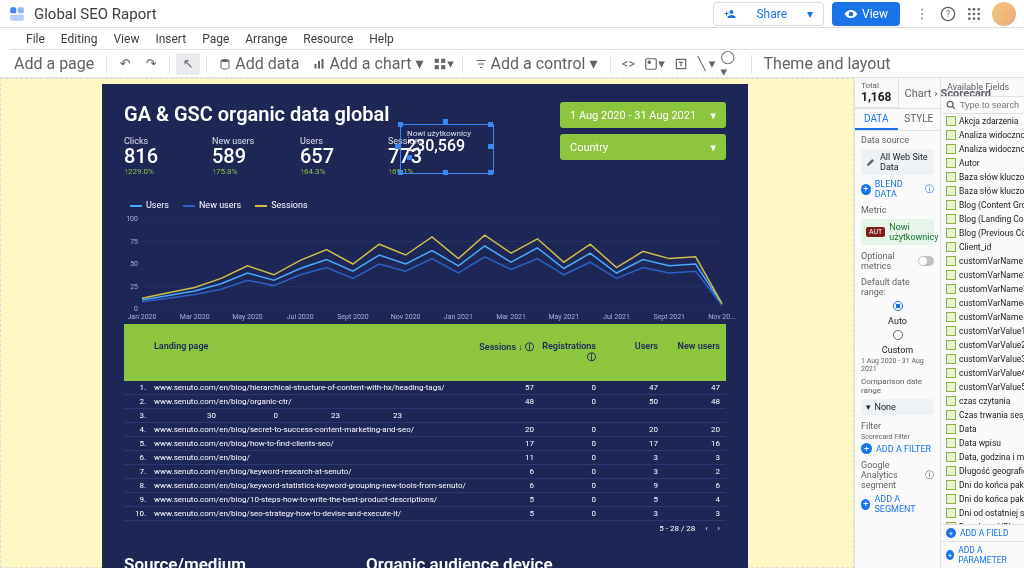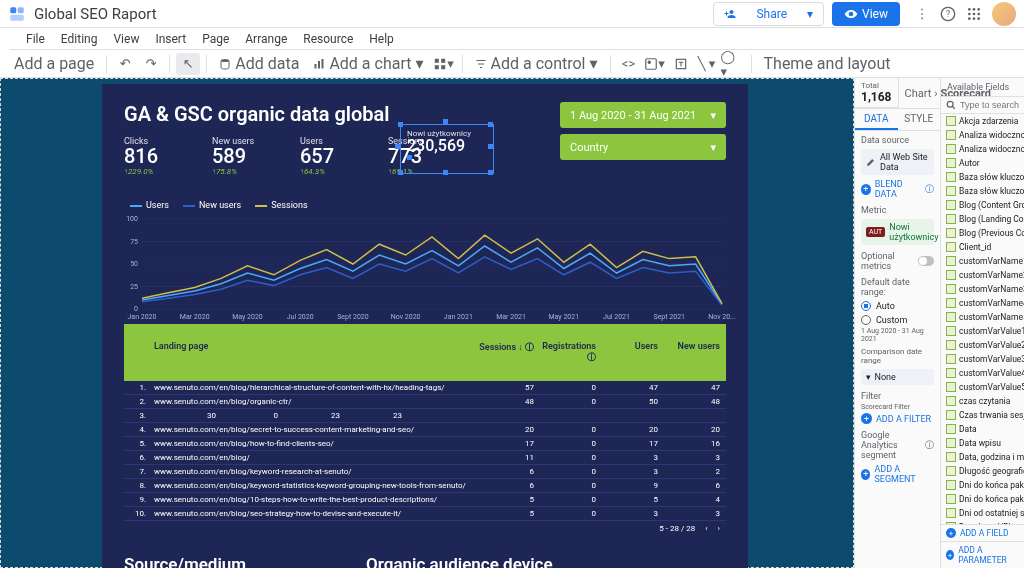--- a/index.html
+++ b/index.html
@@ -16,31 +16,31 @@
     
     .menubar { display: flex; align-items: center; height: 22px; padding: 0 8px; border-bottom: 1px solid #e0e0e0; margin-left: 10px; }
     .menubar .m { font-size: 12px; color: #3c4043; padding: 0 8px; cursor: pointer; }
     
     .toolbar { display: flex; align-items: center; height: 28px; padding: 0 8px; border-bottom: 1px solid #e0e0e0; gap: 2px; }
     .tb-text { font-size: 16px; color: #5f6368; padding: 0 6px; cursor: pointer; display: flex; align-items: center; gap: 4px; }
     .tb-ico { width: 24px; height: 22px; display: flex; align-items: center; justify-content: center; color: #5f6368; cursor: pointer; border-radius: 3px; }
     .divider { width: 1px; height: 18px; background: #e0e0e0; margin: 0 4px; }
     
     .workspace { position: absolute; top: 78px; left: 0; right: 0; bottom: 0; display: flex; }
-    .canvas-wrap { flex: 1; overflow: hidden; position: relative; background: #0c4a6e; }
+    .canvas-wrap { flex: 1; overflow: hidden; position: relative; background: #fef9c3; }
     .canvas-rule { position: absolute; inset: 0; border: 1px dashed #dadce0; }
     .report { position: absolute; top: 6px; left: 102px; width: 646px; bottom: -40px; background: #1e2656; color: #fff; padding: 18px 22px 10px; overflow: hidden; }
     .report h1 { font-size: 20px; font-weight: 600; margin-bottom: 10px; }
     .pickers { position: absolute; right: 22px; top: 18px; display: flex; flex-direction: column; gap: 6px; }
     .picker { width: 166px; height: 26px; background: #8cc63f; border-radius: 3px; color: #fff; font-size: 11px; display: flex; align-items: center; justify-content: space-between; padding: 0 10px; }
     .metrics { display: flex; gap: 28px; margin-top: 6px; align-items: flex-start; }
     .metric { min-width: 60px; }
     .m-label { font-size: 9px; opacity: .85; }
     .m-value { font-size: 20px; font-weight: 500; line-height: 1.05; }
-    .m-change { font-size: 8px; color: #8cc63f; font-style: italic; }
+    .m-change { font-size: 8px; color: #8cc63f; }
     .scorecard-sel { position: absolute; left: 298px; top: 40px; width: 94px; height: 50px; border: 1px solid #3b87f6; padding: 4px 6px; }
     .scorecard-sel::before, .scorecard-sel::after { content: ""; position: absolute; width: 5px; height: 5px; background: #3b87f6; }
     .scorecard-sel::before { left: -3px; top: -3px; box-shadow: 90px 0 #3b87f6, 0 48px #3b87f6, 90px 48px #3b87f6, 45px -3px 0 -0px #3b87f6, 45px 48px #3b87f6, -3px 22px #3b87f6, 90px 22px #3b87f6; }
     
     .chart-box { margin-top: 24px; }
     .legend { font-size: 9px; display: flex; gap: 14px; margin-left: 6px; margin-bottom: 4px; }
     .legend span::before { content: ""; display: inline-block; width: 12px; height: 2px; margin-right: 4px; vertical-align: middle; }
     .lg-u::before { background: #4aa8ff; }
     .lg-n::before { background: #2c5fc9; }
     .lg-s::before { background: #cdbf4a; }
@@ -63,21 +63,21 @@
     .panel-top b { font-size: 12px; color: #202124; display: block; }
     .bc { font-size: 11px; color: #5f6368; padding: 3px 6px; border-bottom: 1px solid #e0e0e0; display: flex; align-items: center; gap: 3px; }
     .tabs { display: flex; border-bottom: 1px solid #e0e0e0; }
     .tab { flex: 1; text-align: center; font-size: 10px; padding: 4px 0; color: #5f6368; cursor: pointer; }
     .tab.active { color: #1a73e8; border-bottom: 2px solid #1a73e8; }
     .sect { font-size: 9px; color: #5f6368; padding: 4px 6px 2px; }
     .chip { font-size: 9px; margin: 2px 6px; padding: 3px 5px; background: #eef1f6; border-radius: 3px; display: flex; align-items: center; gap: 4px; }
     .chip.green { background: #e6f4ea; color: #137333; }
     .blend-link { font-size: 9px; color: #1a73e8; padding: 2px 6px; display: flex; align-items: center; gap: 4px; }
     .blend-link .plus { width: 11px; height: 11px; border-radius: 50%; background: #1a73e8; color: #fff; display: flex; align-items: center; justify-content: center; font-size: 9px; }
-    .radio-row { font-size: 9px; display: flex; align-items: center; gap: 5px; padding: 2px 6px; }
+    .radio-row { font-size: 9px; display: flex; align-items: center; gap: 5px; padding: 2px 6px; flex-direction: column; }
     .radio { width: 10px; height: 10px; border-radius: 50%; border: 1.5px solid #5f6368; }
     .radio.on { border-color: #1a73e8; background: radial-gradient(#1a73e8 0 40%, transparent 45%); }
     .small-note { font-size: 7px; color: #5f6368; padding: 0 6px; }
     .search { display: flex; align-items: center; gap: 4px; padding: 3px 5px; border-bottom: 1px solid #e0e0e0; }
     .search input { border: none; outline: none; font-size: 9px; width: 60px; background: transparent; }
     .field-list { flex: 1; overflow-y: auto; }
     .field { font-size: 8.5px; padding: 2px 5px; display: flex; align-items: center; gap: 3px; white-space: nowrap; overflow: hidden; text-overflow: ellipsis; cursor: grab; }
     .field::before { content: ""; width: 8px; height: 8px; border: 1px solid #8ab341; background: #e8f3d6; flex-shrink: 0; }
     .add-field { font-size: 8.5px; color: #1a73e8; padding: 3px 5px; display: flex; gap: 4px; align-items: center; border-top: 1px solid #e0e0e0; }
     .add-field .plus { width: 10px; height: 10px; border-radius: 50%; background: #1a73e8; color: #fff; display: flex; align-items: center; justify-content: center; font-size: 8px; }

